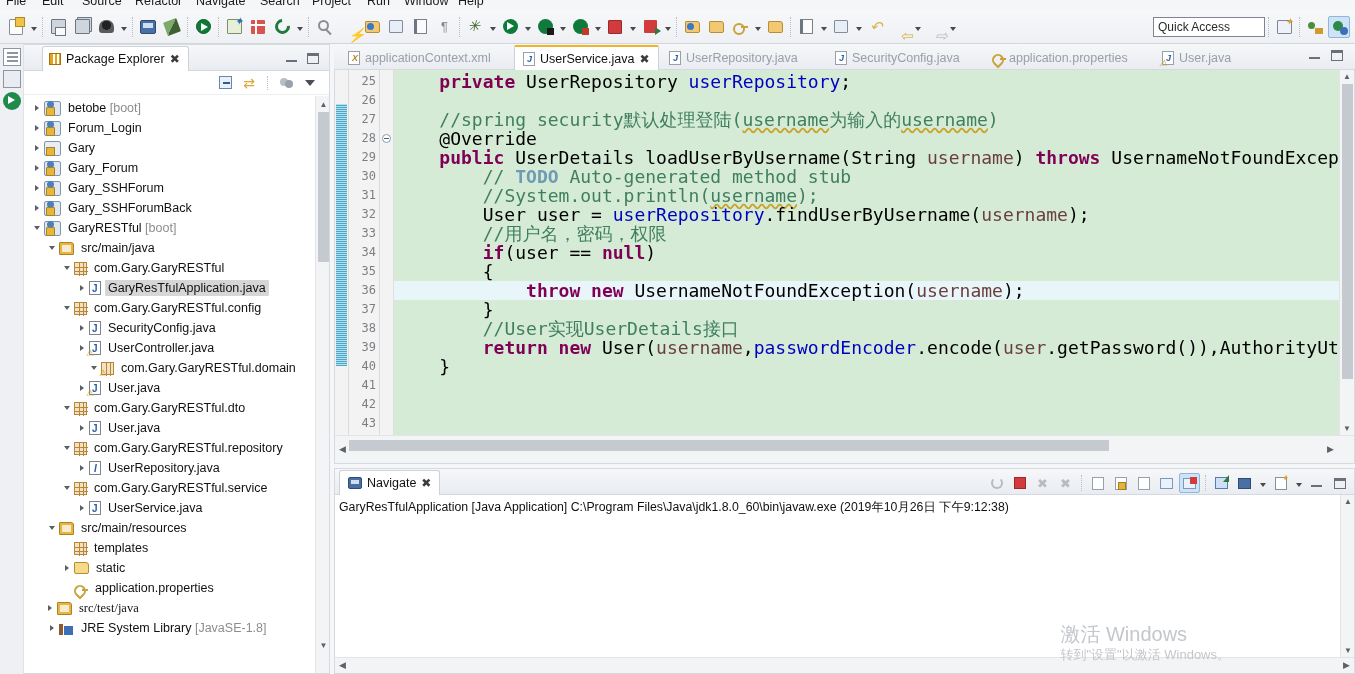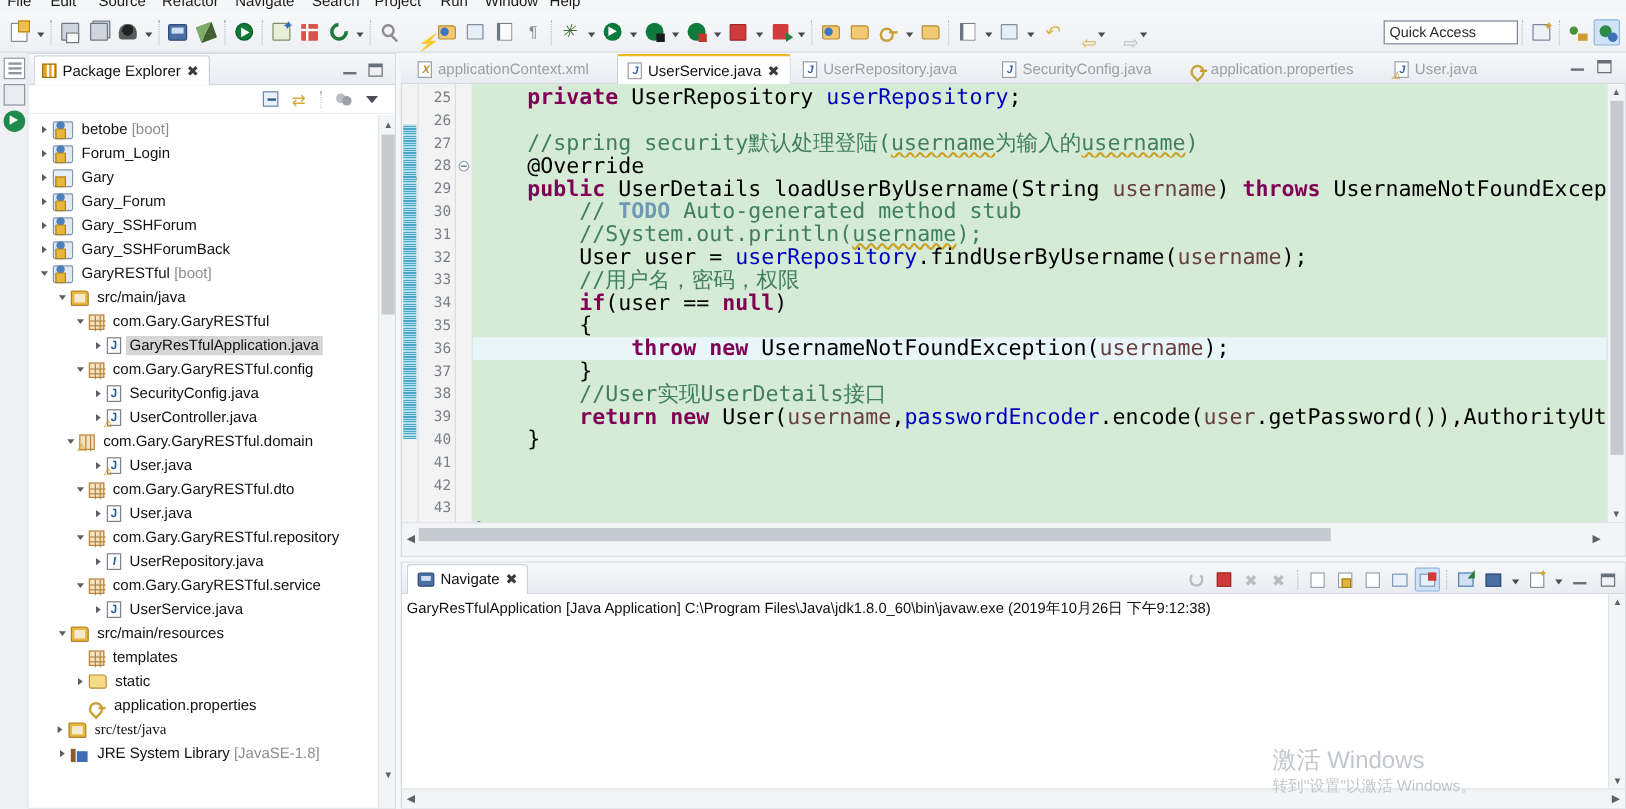--- a/index.html
+++ b/index.html
@@ -125,21 +125,21 @@
 
   .pe-panel {
     position: absolute; left: 24px; top: 0; width: 306px; height: 630px;
     background: #ffffff; border: 1px solid #d6dae0; border-left: none;
   }
   .pe-tabrow {
     height: 26px; background: linear-gradient(to bottom,#f6f7f9,#e9ecf1);
     position: relative; border-bottom: 1px solid #d6dae0;
   }
   .pe-tab {
-    position: absolute; left: 4px; top: 1px; height: 25px;
+    position: absolute; left: 18px; top: 1px; height: 25px;
     background: #ffffff; border: 1px solid #cdd2da; border-bottom: none;
     border-radius: 3px 3px 0 0; display: flex; align-items: center;
     padding: 0 8px 0 6px; gap: 5px;
   }
   .pe-tab-title { font-size: 12.5px; color: #111; white-space: nowrap; }
   .pe-icon-pe { width: 12px; height: 12px; background: #e6a11f; border: 1px solid #a2740f; position: relative; }
   .pe-icon-pe:after { content:""; position:absolute; left:3px; top:0; width:2px; height:10px; background:#fff; box-shadow: 4px 0 0 #fff; }
   .x-close { font-size: 12px; color: #3b3b3b; line-height: 1; cursor: pointer; }
   .pe-min, .pe-max {
     position: absolute; top: 5px; width: 16px; height: 16px;
@@ -630,21 +630,21 @@
           <div class="trow" style="padding-left: 51px;">
             <span class="twist r"></span>
             <span class="tico ti-java"></span>
             <span class="tlabel">SecurityConfig.java</span>
           </div>
           <div class="trow" style="padding-left: 51px;">
             <span class="twist r"></span>
             <span class="tico ti-javaw"></span>
             <span class="tlabel">UserController.java</span>
           </div>
-          <div class="trow" style="padding-left: 28px;">
+          <div class="trow" style="padding-left: 28px; margin-left: 35px;">
             <span class="twist d"></span>
             <span class="tico ti-pkgw"></span>
             <span class="tlabel">com.Gary.GaryRESTful.domain</span>
           </div>
           <div class="trow" style="padding-left: 51px;">
             <span class="twist r"></span>
             <span class="tico ti-javaw"></span>
             <span class="tlabel">User.java</span>
           </div>
           <div class="trow" style="padding-left: 36px;">

